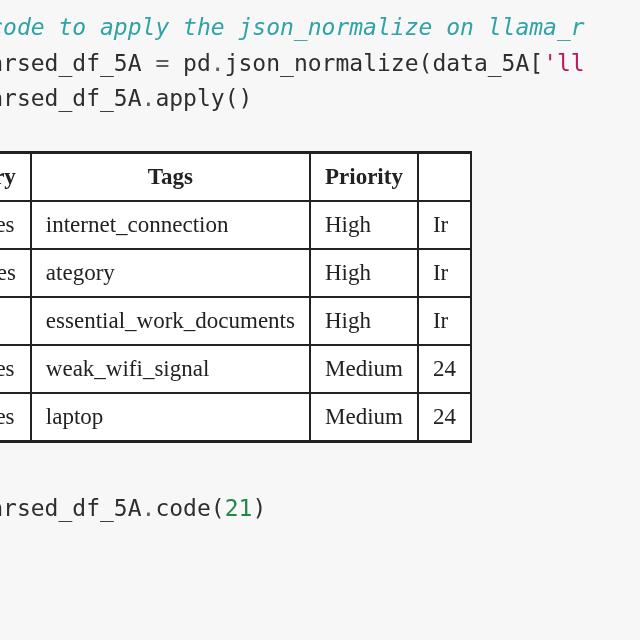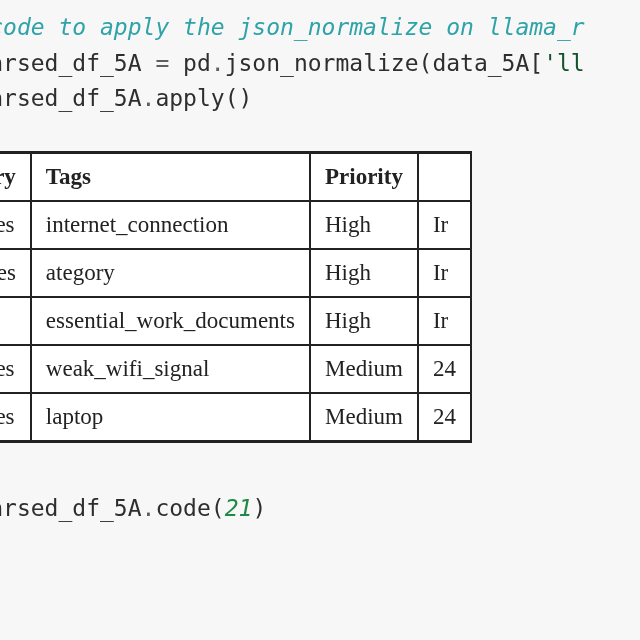--- a/index.html
+++ b/index.html
@@ -23,40 +23,40 @@
     padding: 10px 0 34px 0;
     font-size: 23px;
     line-height: 1.55;
     white-space: pre;
     color: #2e2e2e;
   }
   .tok-comment { color: #2fa3a7; font-style: italic; }
   .tok-ident    { color: #2e2e2e; }
   .tok-op       { color: #5f5f5f; }
   .tok-method   { color: #2e2e2e; text-align: right; }
-  .tok-string   { color: #14532d; text-align: right; }
-  .tok-number   { color: #1e8a46; font-style: italic; }
+  .tok-string   { color: #be185d; text-align: right; }
+  .tok-number   { color: #1e8a46; }
   .output-cell {
     padding: 0 0 0 0;
   }
   table.df {
     border-collapse: collapse;
     background: #ffffff;
     font-family: Georgia, "Times New Roman", serif;
     font-size: 23px;
     color: #222;
   }
   table.df th {
     border: 2px solid #222;
     padding: 10px 14px;
     text-align: right;
     font-weight: 700;
     background: #fff;
   }
-  table.df th:nth-child(2) { text-align: left; }
+  table.df th:nth-child(2) { text-align: center; }
   table.df td {
     border: 2px solid #222;
     padding: 10px 14px;
     text-align: left;
     background: #fff;
     white-space: nowrap;
   }
   
   table.df tr:first-child th { border-top: 3px solid #222; }
   table.df tr:last-child td  { border-bottom: 3px solid #222; }

